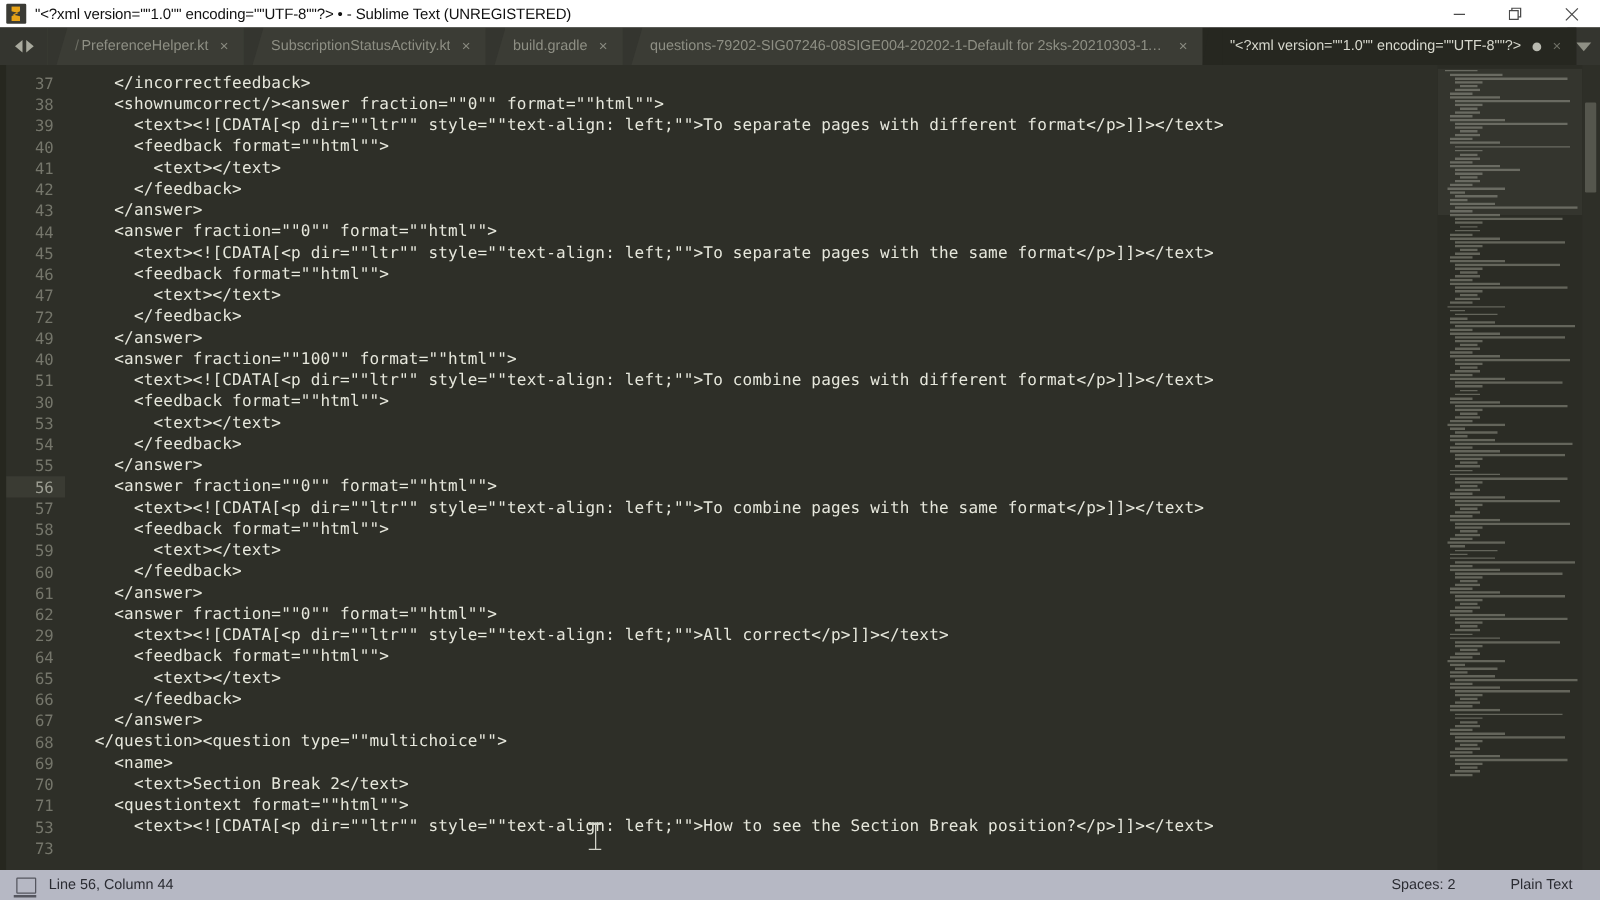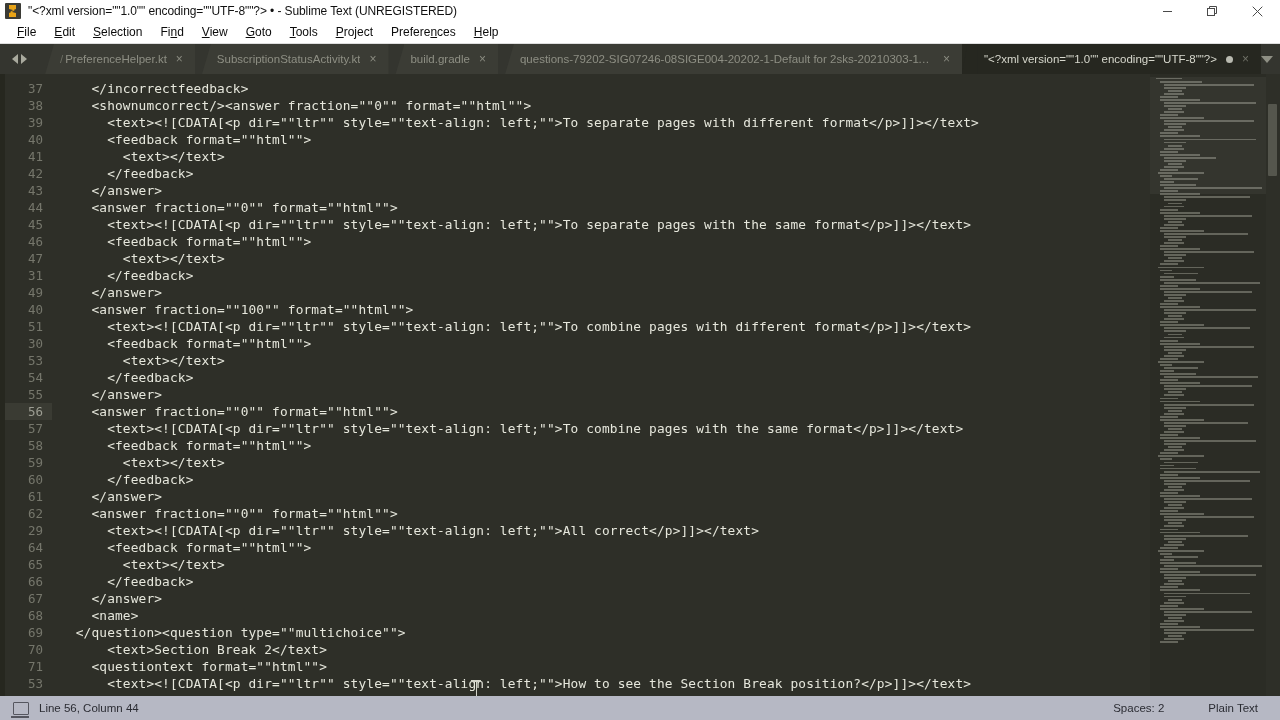--- a/index.html
+++ b/index.html
@@ -391,32 +391,20 @@
       </div>
       <div class="win-btn close">
         <svg width="11" height="11" viewBox="0 0 11 11">
           <line x1="0.7" y1="0.7" x2="10.3" y2="10.3" stroke="#4a4a4a" stroke-width="1"></line>
           <line x1="10.3" y1="0.7" x2="0.7" y2="10.3" stroke="#4a4a4a" stroke-width="1"></line>
         </svg>
       </div>
     </div>
   </div>
 
-  <div class="menubar" id="menubar">
-      <div class="menu-item"><u>F</u>ile</div>
-      <div class="menu-item"><u>E</u>dit</div>
-      <div class="menu-item"><u>S</u>election</div>
-      <div class="menu-item">Fi<u>n</u>d</div>
-      <div class="menu-item"><u>V</u>iew</div>
-      <div class="menu-item"><u>G</u>oto</div>
-      <div class="menu-item"><u>T</u>ools</div>
-      <div class="menu-item"><u>P</u>roject</div>
-      <div class="menu-item">Prefere<u>n</u>ces</div>
-      <div class="menu-item"><u>H</u>elp</div>
-    </div>
 
   <div class="tabbar">
     <div class="tab-nav">
       <span class="arrow left"></span>
       <span class="arrow right"></span>
     </div>
     <div class="tabs" id="tabs">
         <div class="tab">
           <span class="tab-first-slash">/</span>
           <span class="tab-label">PreferenceHelper.kt</span>
@@ -452,21 +440,21 @@
         <div class="gline">38</div>
         <div class="gline">39</div>
         <div class="gline">40</div>
         <div class="gline">41</div>
         <div class="gline">42</div>
         <div class="gline">43</div>
         <div class="gline">44</div>
         <div class="gline">45</div>
         <div class="gline">46</div>
         <div class="gline">47</div>
-        <div class="gline">31</div>
+        <div class="gline">72</div>
         <div class="gline">49</div>
         <div class="gline">40</div>
         <div class="gline">51</div>
         <div class="gline">30</div>
         <div class="gline">53</div>
         <div class="gline">54</div>
         <div class="gline">55</div>
         <div class="gline current">56</div>
         <div class="gline">57</div>
         <div class="gline">58</div>
@@ -514,22 +502,22 @@
         <div class="cline">      &lt;feedback format=""html""&gt;</div>
         <div class="cline">        &lt;text&gt;&lt;/text&gt;</div>
         <div class="cline">      &lt;/feedback&gt;</div>
         <div class="cline">    &lt;/answer&gt;</div>
         <div class="cline">    &lt;answer fraction=""0"" format=""html""&gt;</div>
         <div class="cline">      &lt;text&gt;&lt;![CDATA[&lt;p dir=""ltr"" style=""text-align: left;""&gt;All correct&lt;/p&gt;]]&gt;&lt;/text&gt;</div>
         <div class="cline">      &lt;feedback format=""html""&gt;</div>
         <div class="cline">        &lt;text&gt;&lt;/text&gt;</div>
         <div class="cline">      &lt;/feedback&gt;</div>
         <div class="cline">    &lt;/answer&gt;</div>
+        <div class="cline">  &lt;/question&gt;&lt;question type=""multichoice""&gt;</div>
         <div class="cline">    &lt;name&gt;</div>
-        <div class="cline">  &lt;/question&gt;&lt;question type=""multichoice""&gt;</div>
         <div class="cline">      &lt;text&gt;Section Break 2&lt;/text&gt;</div>
         <div class="cline">    &lt;questiontext format=""html""&gt;</div>
         <div class="cline">      &lt;text&gt;&lt;![CDATA[&lt;p dir=""ltr"" style=""text-align: left;""&gt;How to see the Section Break position?&lt;/p&gt;]]&gt;&lt;/text&gt;</div>
       </div>
     <div class="minimap">
       <div id="mmrows">
           <div class="mm-row"><span class="mm-seg" style="margin-left: 2px; width: 26px;"></span></div>
           <div class="mm-row"><span class="mm-seg" style="margin-left: 6px; width: 42px;"></span></div>
           <div class="mm-row"><span class="mm-seg" style="margin-left: 10px; width: 90px;"></span></div>
           <div class="mm-row"><span class="mm-seg" style="margin-left: 10px; width: 22px;"></span></div>

